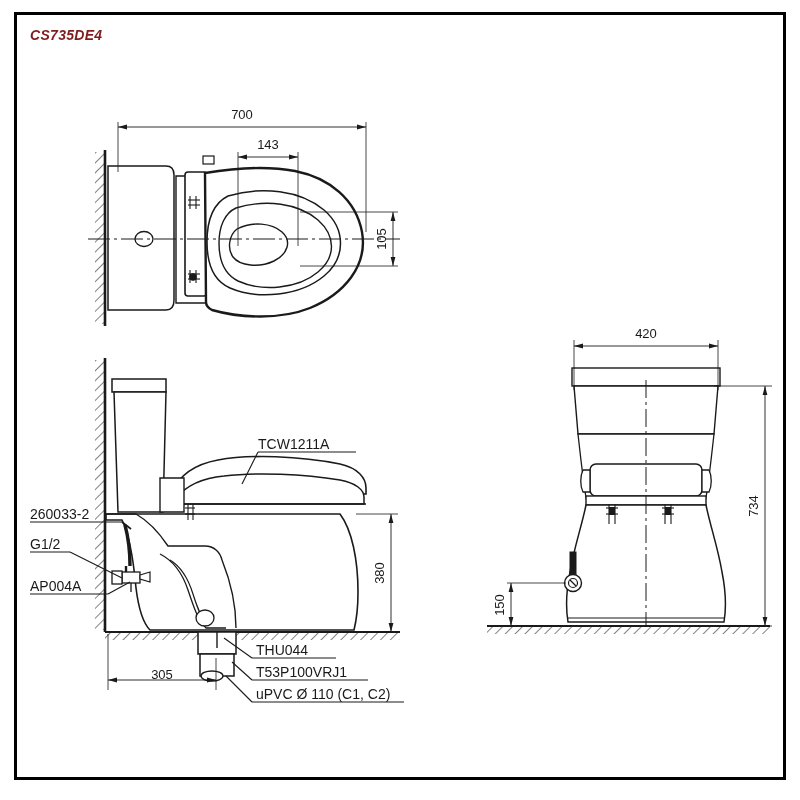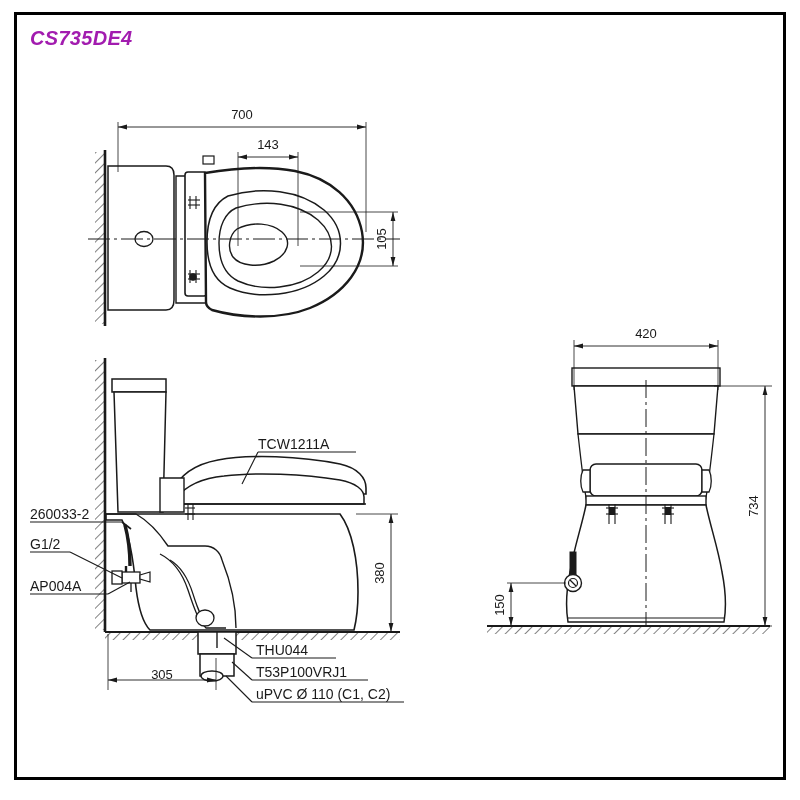--- a/index.html
+++ b/index.html
@@ -26,25 +26,25 @@
     top: 12px;
     width: 772px;
     height: 768px;
     border: 3px solid #000000;
     box-sizing: border-box;
   }
   #title {
     position: absolute;
     left: 30px;
     top: 27px;
-    font-size: 20px;
+    font-size: 14px;
     font-weight: bold;
     font-style: italic;
     letter-spacing: 0.3px;
-    color: #a21caf;
+    color: #7f1d1d;
   }
   #drawing {
     position: absolute;
     left: 0;
     top: 0;
     width: 800px;
     height: 800px;
   }
   .dimtext {
     font-family: "Liberation Sans", sans-serif;

